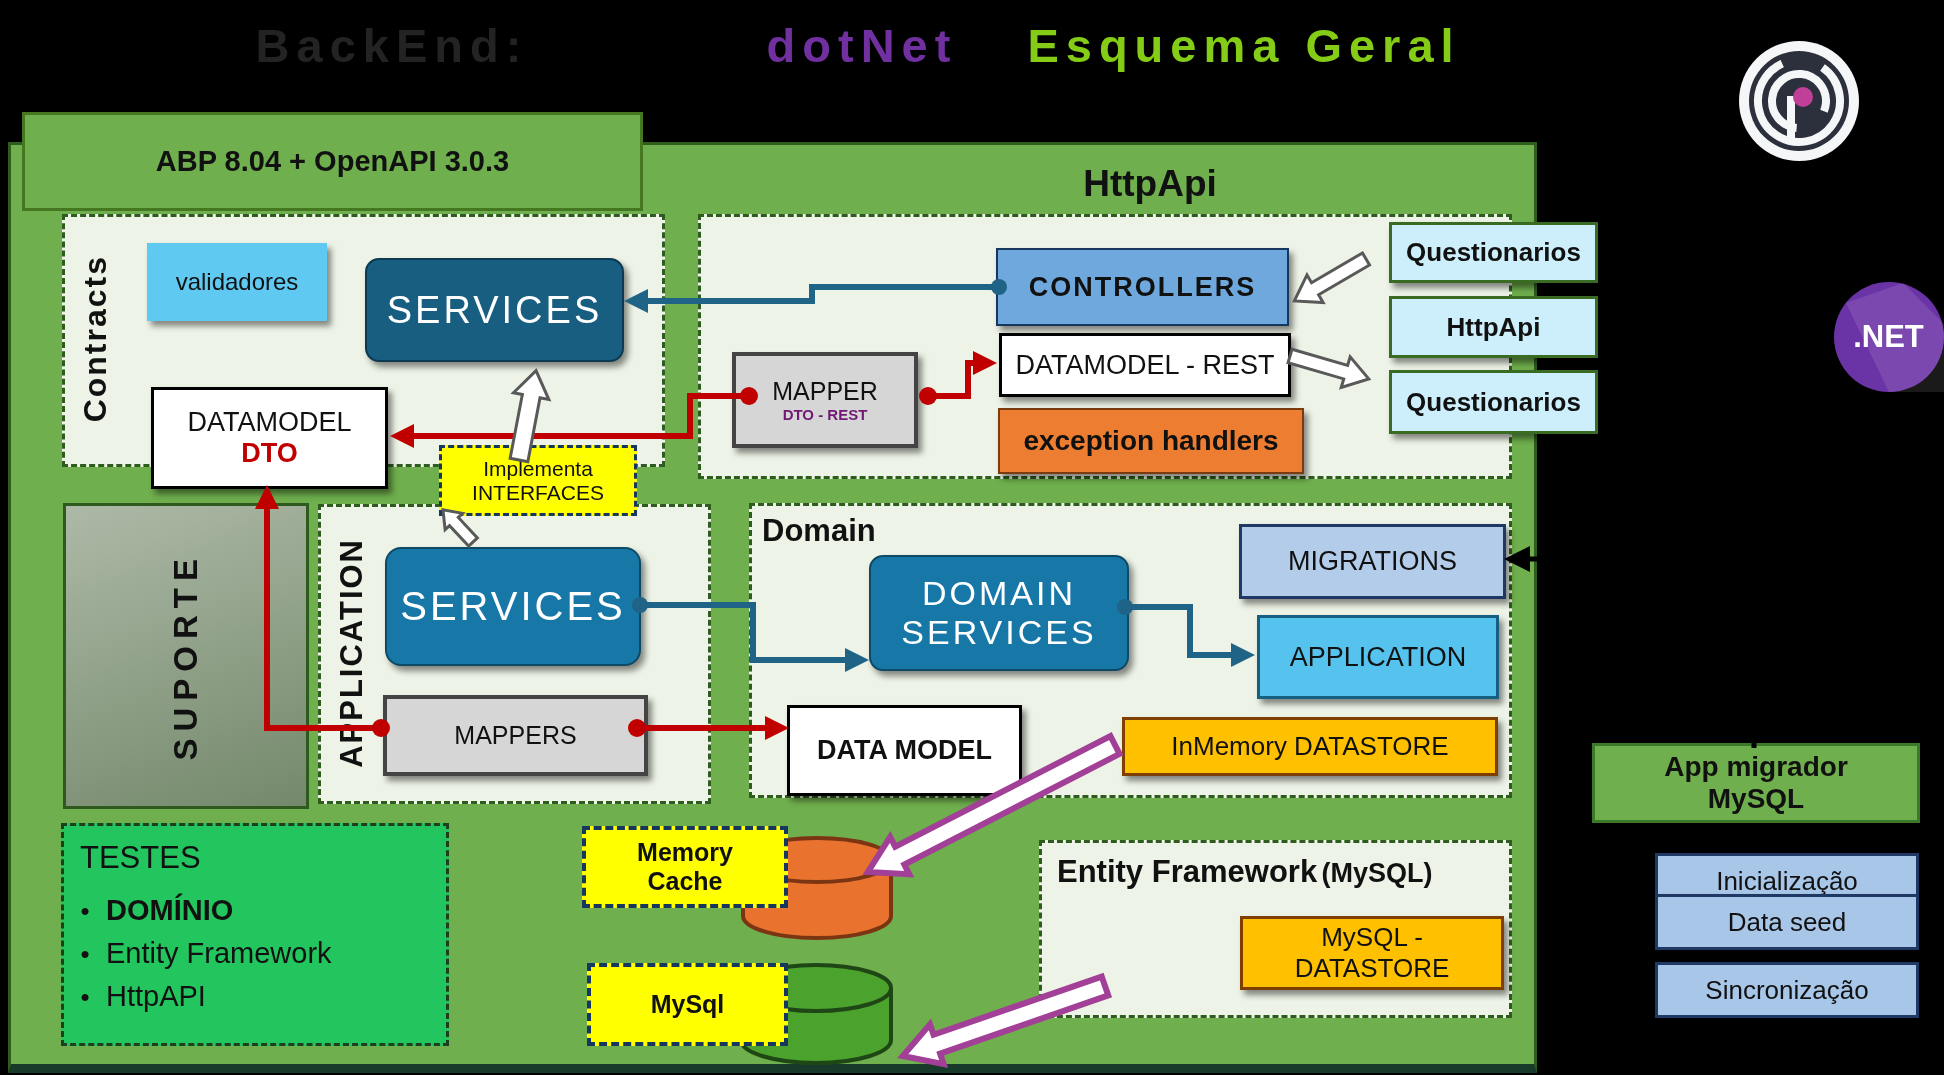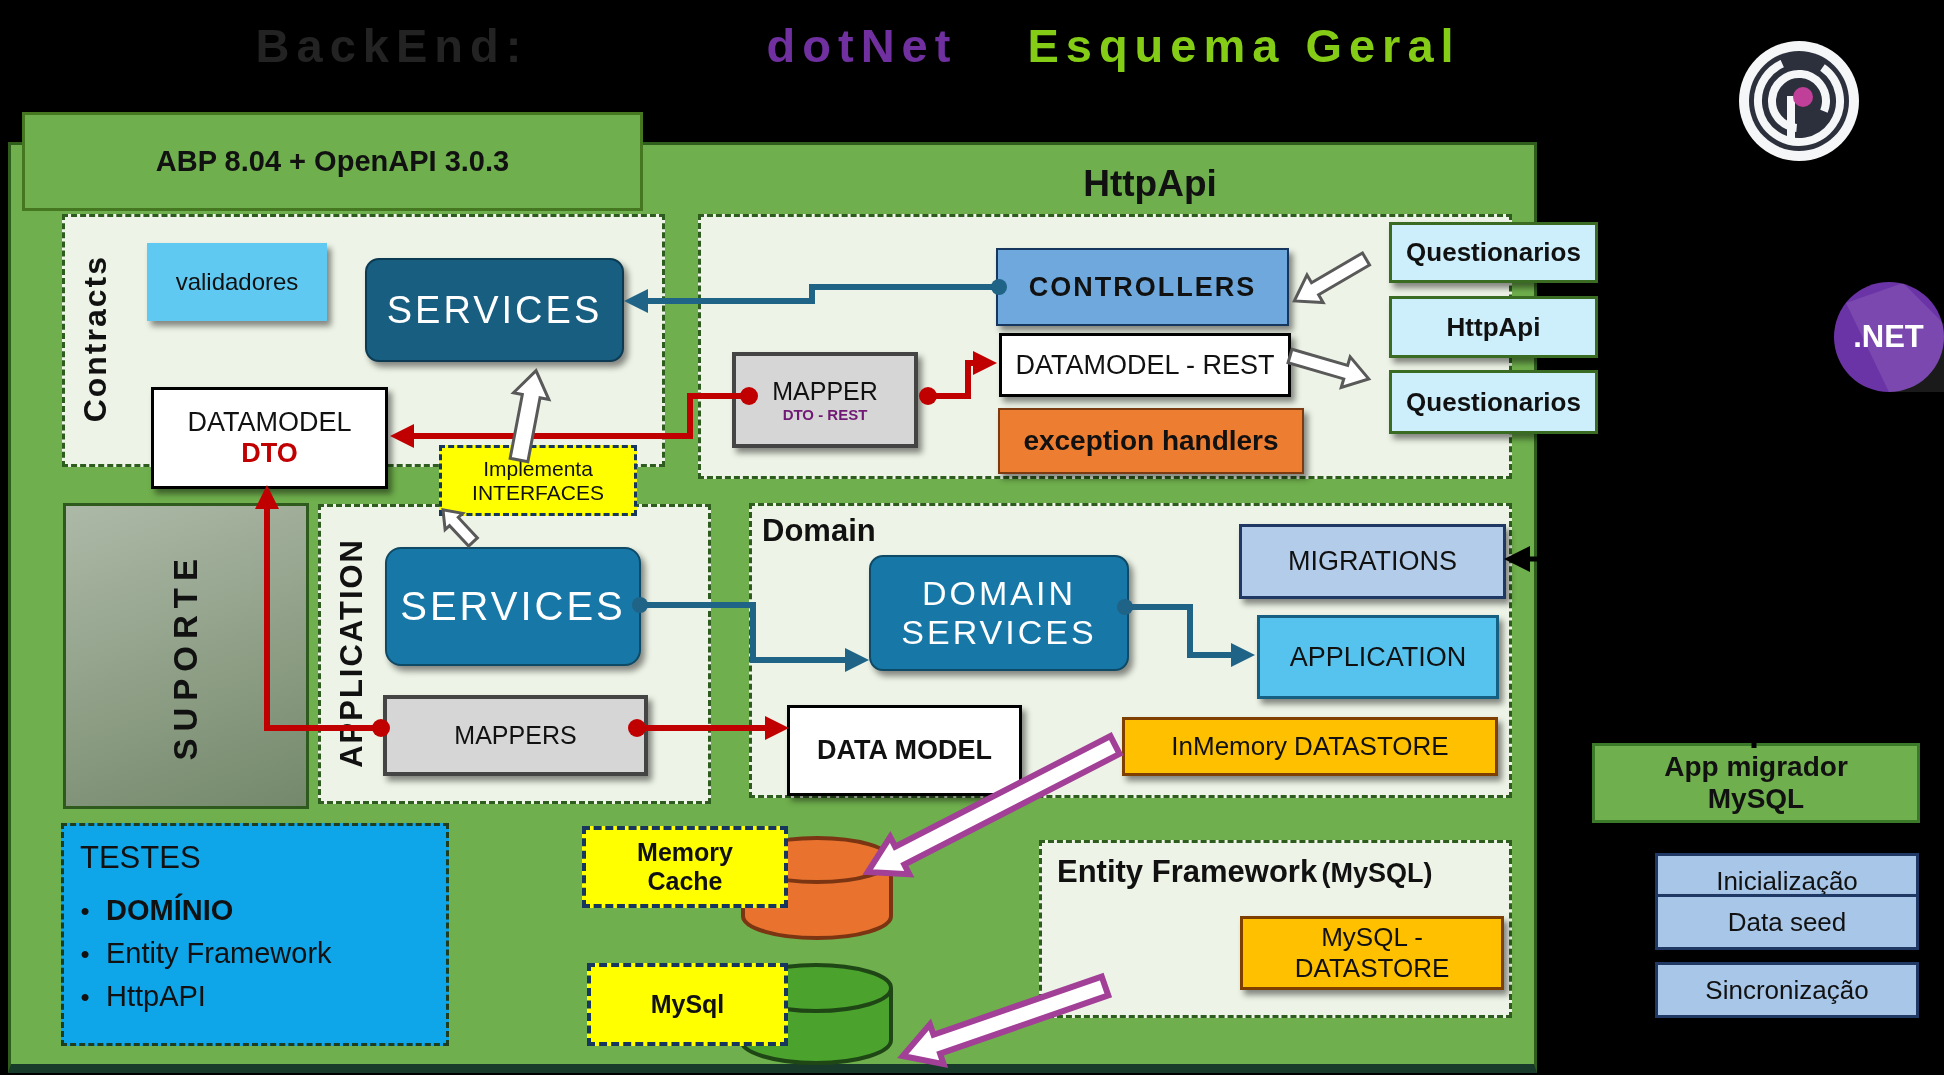--- a/index.html
+++ b/index.html
@@ -78,21 +78,21 @@
   <div class="abs" style="left:762px;top:513px;font-size:31px;font-weight:bold;z-index:2;">Domain</div>
   <div class="abs center col box shadow" style="left:869px;top:555px;width:256px;height:112px;background:#1778A8;border:2px solid #0E4A66;border-radius:14px;color:#fff;">
     <span style="font-size:34px;letter-spacing:3px;">DOMAIN</span>
     <span style="font-size:34px;letter-spacing:3px;">SERVICES</span>
   </div>
   <div class="abs center box shadow" style="left:1239px;top:524px;width:261px;height:69px;background:#B3CCE9;border:3px solid #1F3864;font-size:27px;">MIGRATIONS</div>
   <div class="abs center box shadow" style="left:1257px;top:615px;width:236px;height:78px;background:#55C3EE;border:3px solid #156082;font-size:27px;">APPLICATION</div>
   <div class="abs center box shadow" style="left:787px;top:705px;width:229px;height:85px;background:#fff;border:3px solid #000;font-size:27px;font-weight:bold;">DATA MODEL</div>
   <div class="abs center box shadow" style="left:1122px;top:717px;width:370px;height:53px;background:#FFC000;border:3px solid #7F3F00;font-size:26px;">InMemory DATASTORE</div>
 
-  <div class="abs box" style="left:61px;top:823px;width:382px;height:217px;background:#0ea5e9;border:3px dashed #1F3D1F;">
+  <div class="abs box" style="left:61px;top:823px;width:382px;height:217px;background:#22c55e;border:3px dashed #1F3D1F;">
     <div style="margin:14px 0 18px 16px;font-size:31px;">TESTES</div>
     <div class="bullet-row">
       <span class="bullet-dot">•</span>
       <span style="font-size:29px;font-weight:bold;">DOMÍNIO</span>
     </div>
     <div class="bullet-row">
       <span class="bullet-dot">•</span>
       <span style="font-size:29px;">Entity Framework</span>
     </div>
     <div class="bullet-row">

